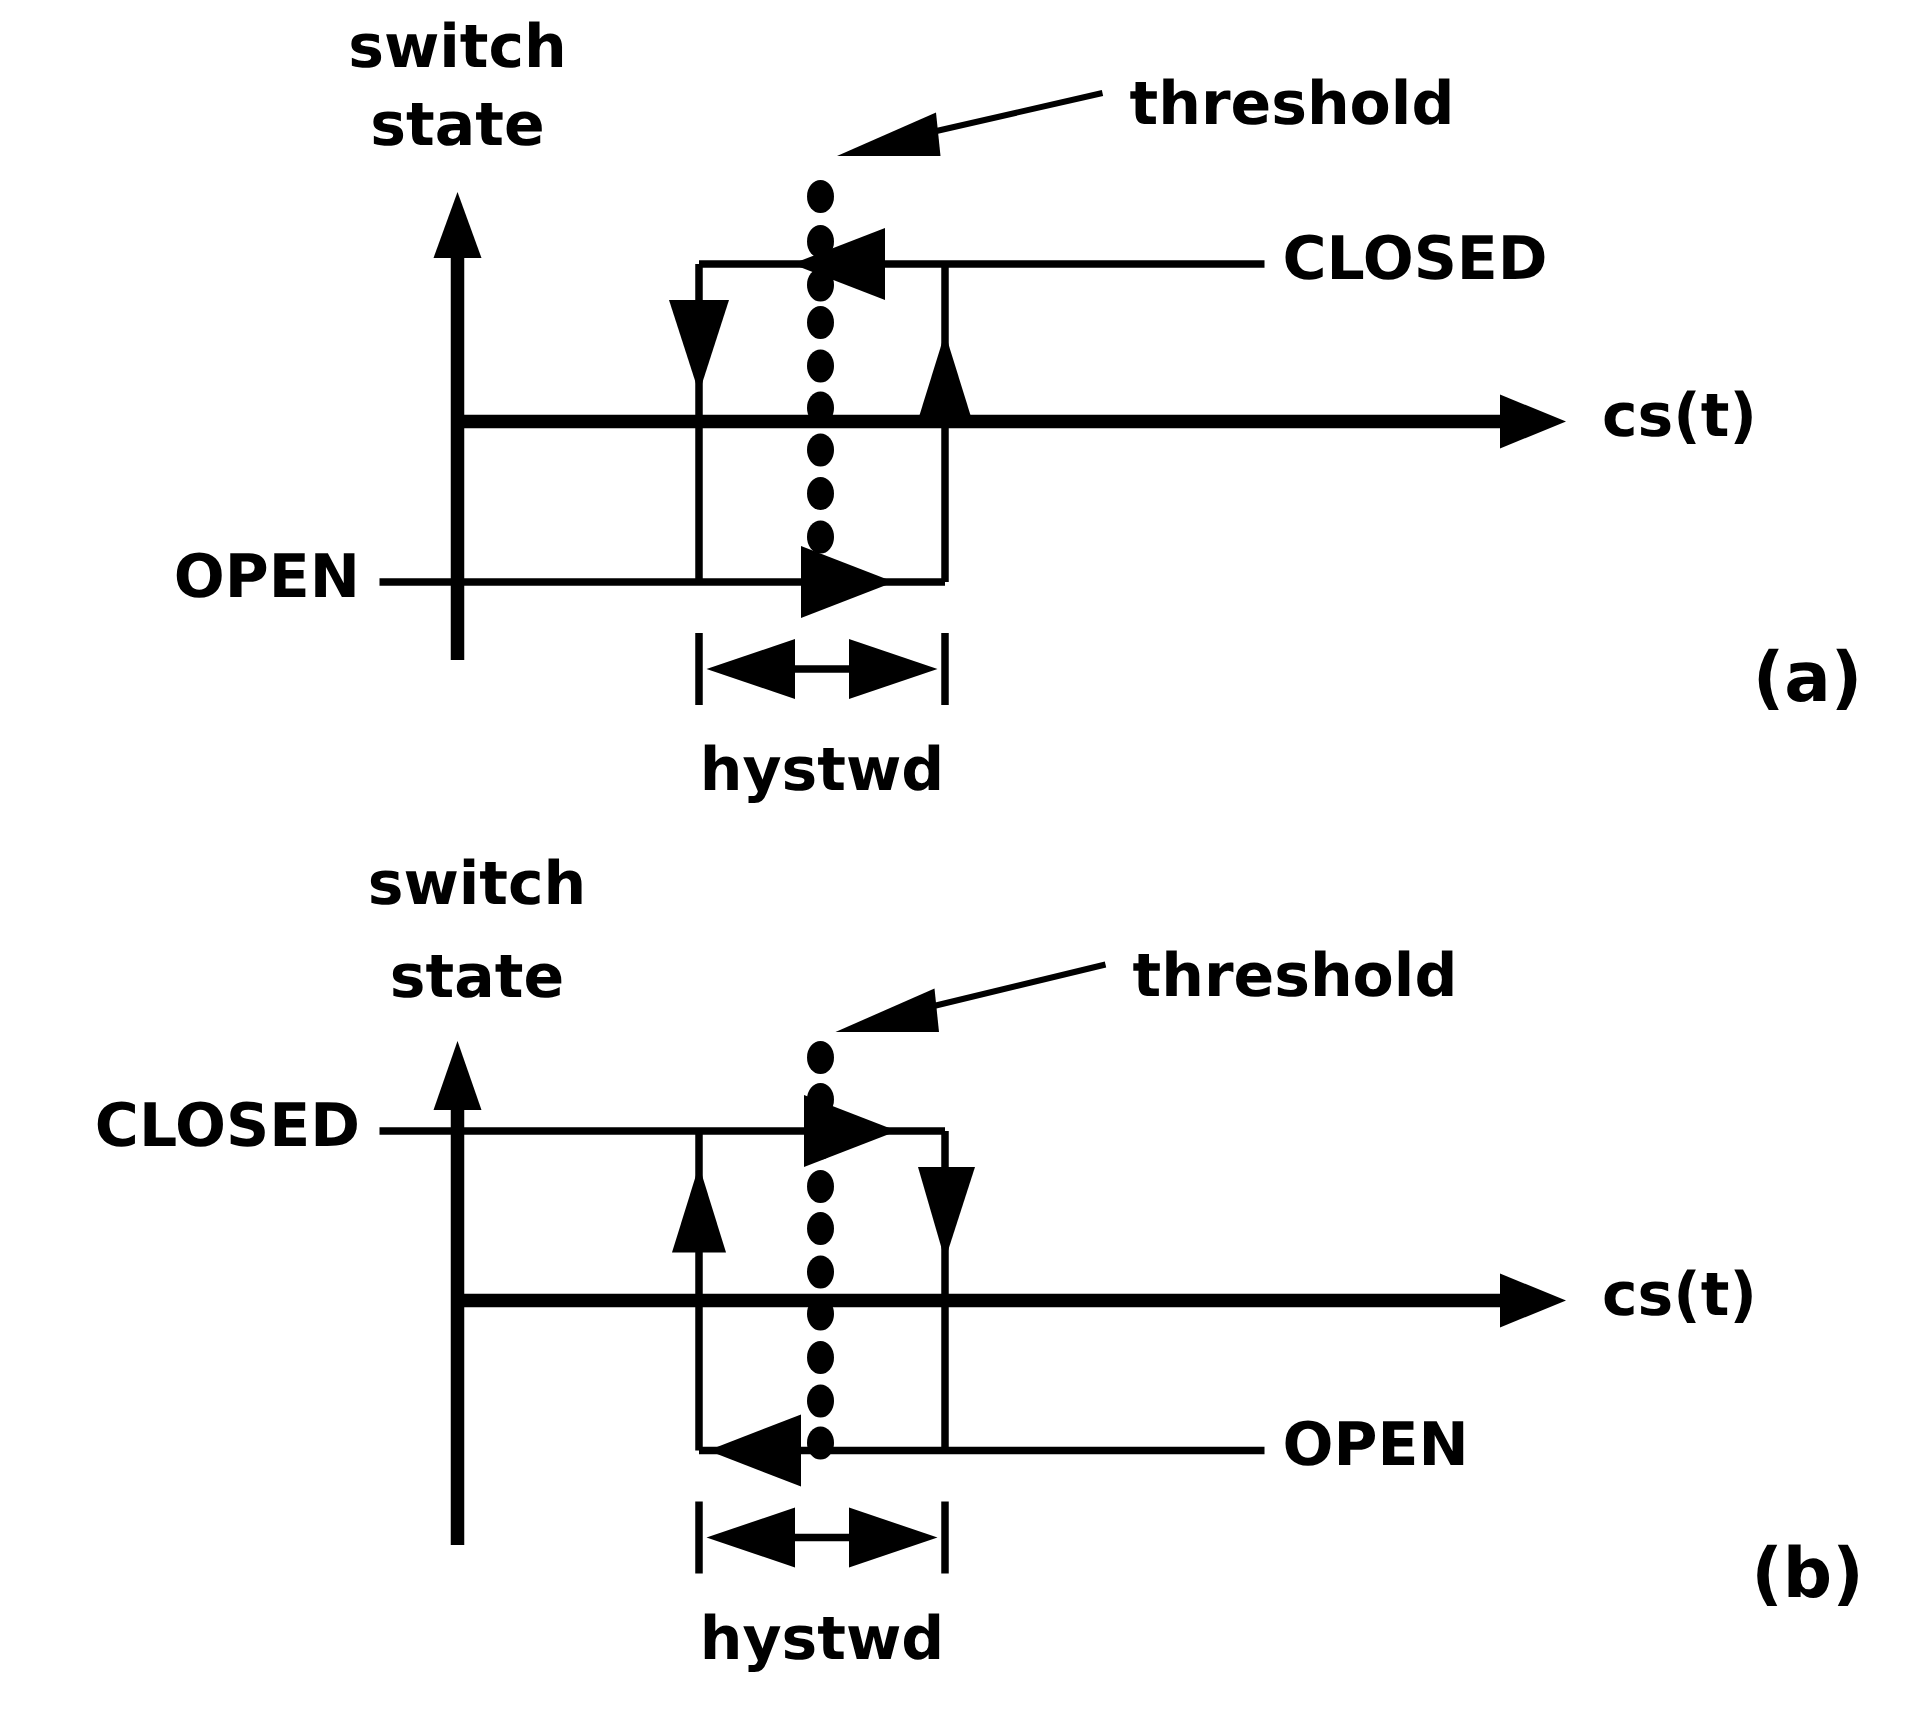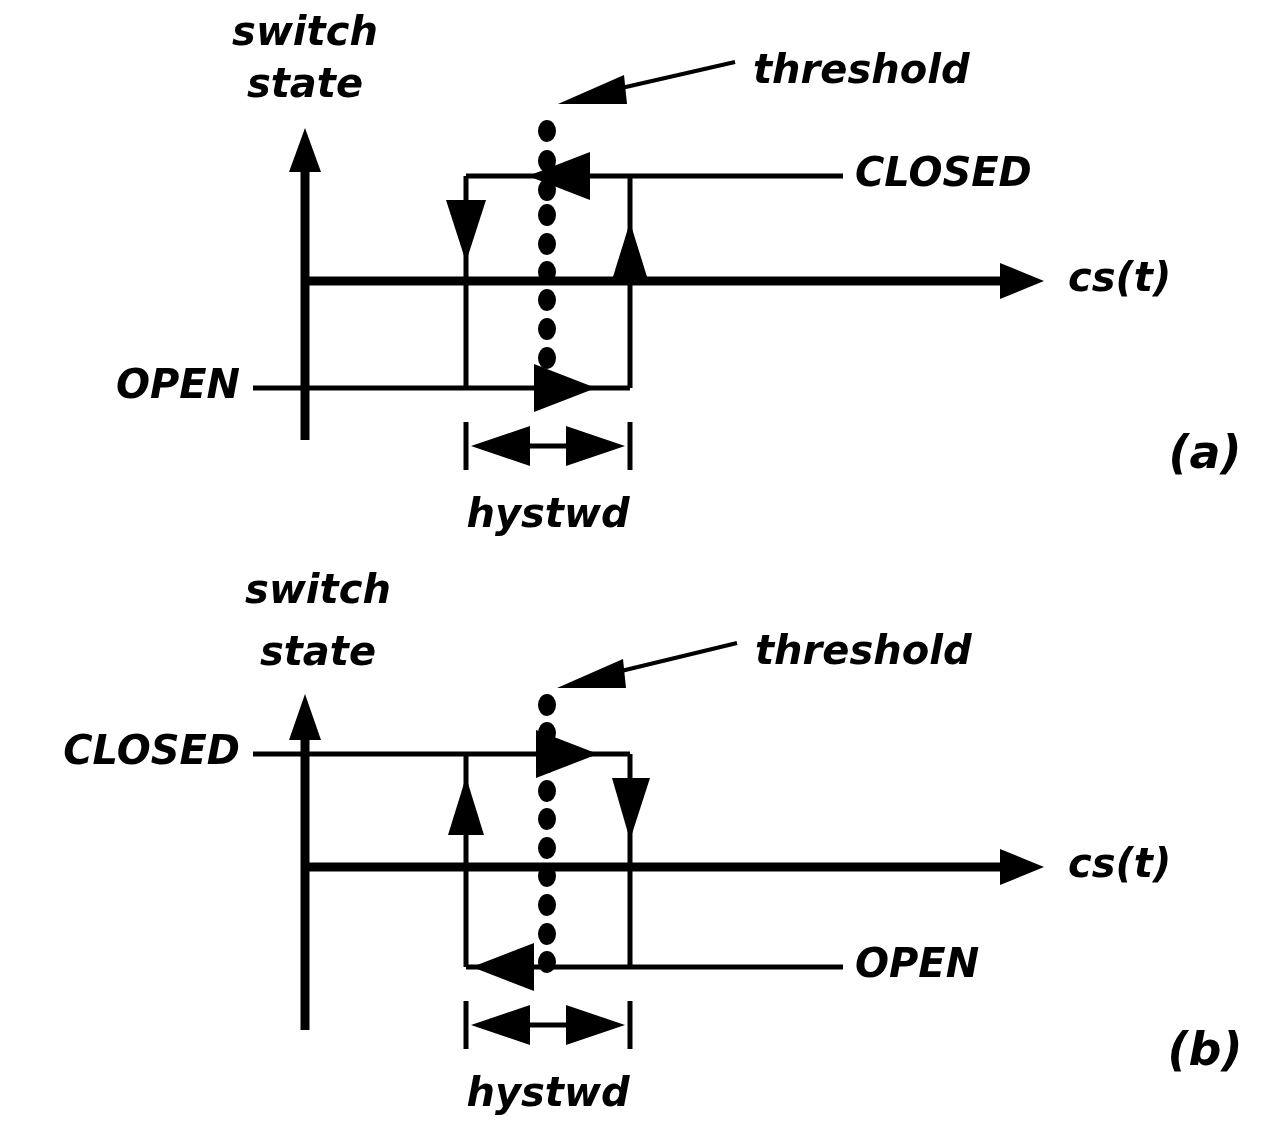--- a/index.html
+++ b/index.html
@@ -11,21 +11,20 @@
     width: 1281px;
     height: 1140px;
     font-family: "DejaVu Sans", sans-serif;
     overflow: hidden;
   }
   #figure-root {
     position: relative;
     width: 1141px;
     height: 1140px;
     background: #ffffff;
-    font-style: italic;
   }
   svg.diagram {
     position: absolute;
     top: 0;
     left: 0;
     width: 1281px;
     height: 1140px;
     display: block;
   }
   .lbl {

